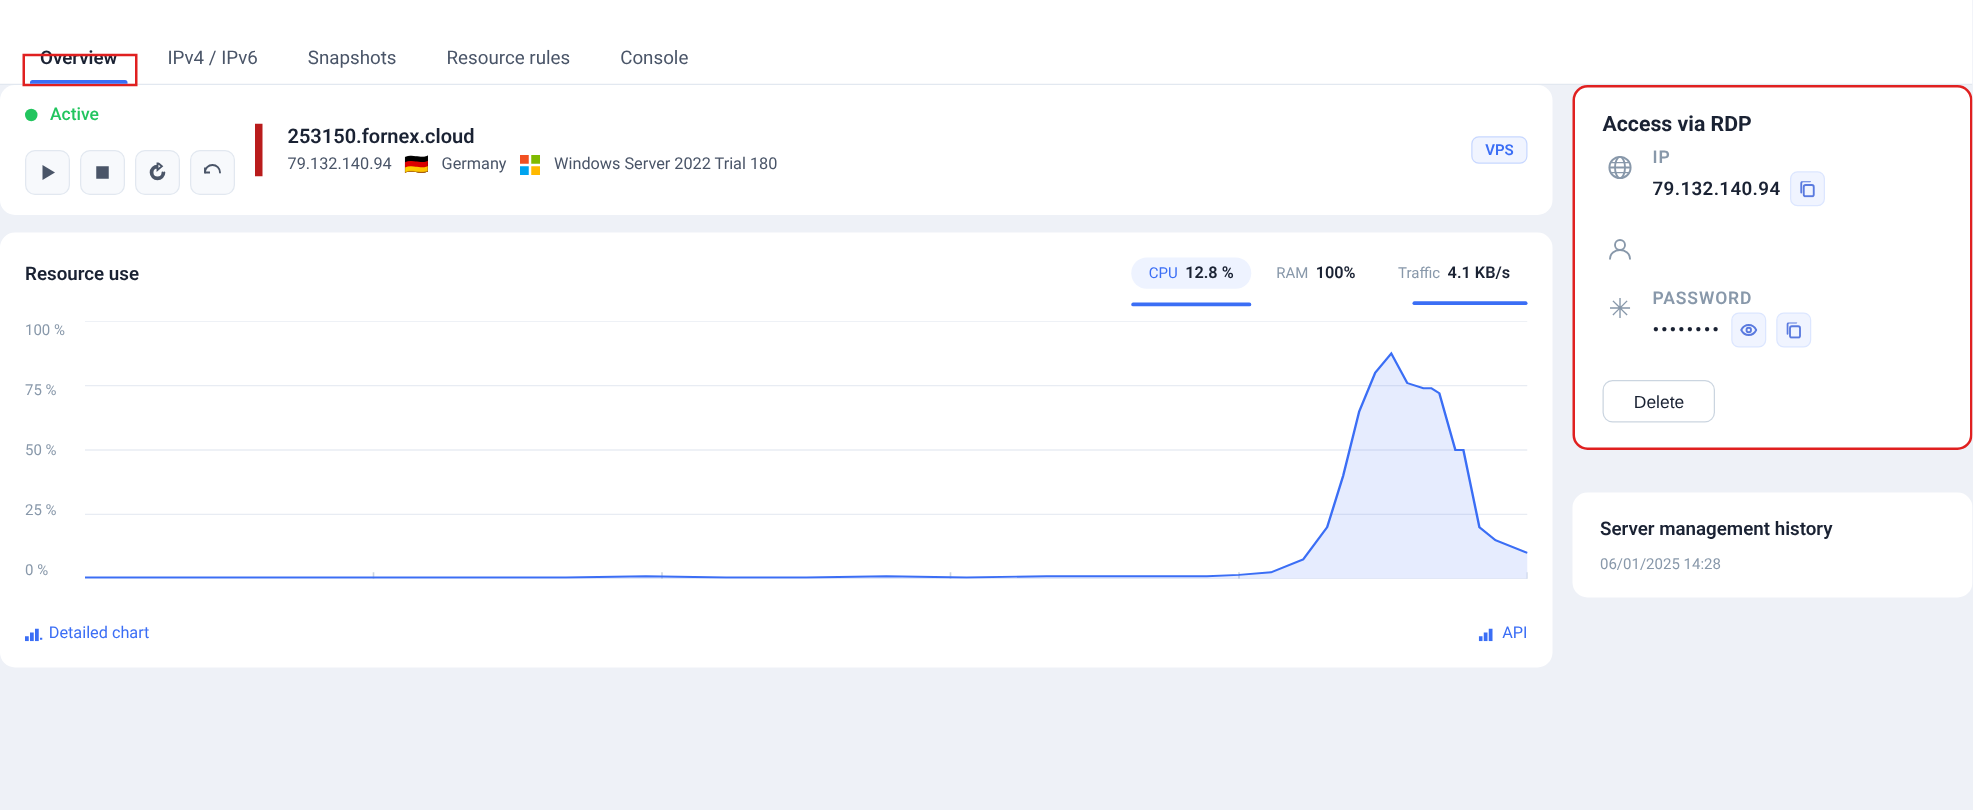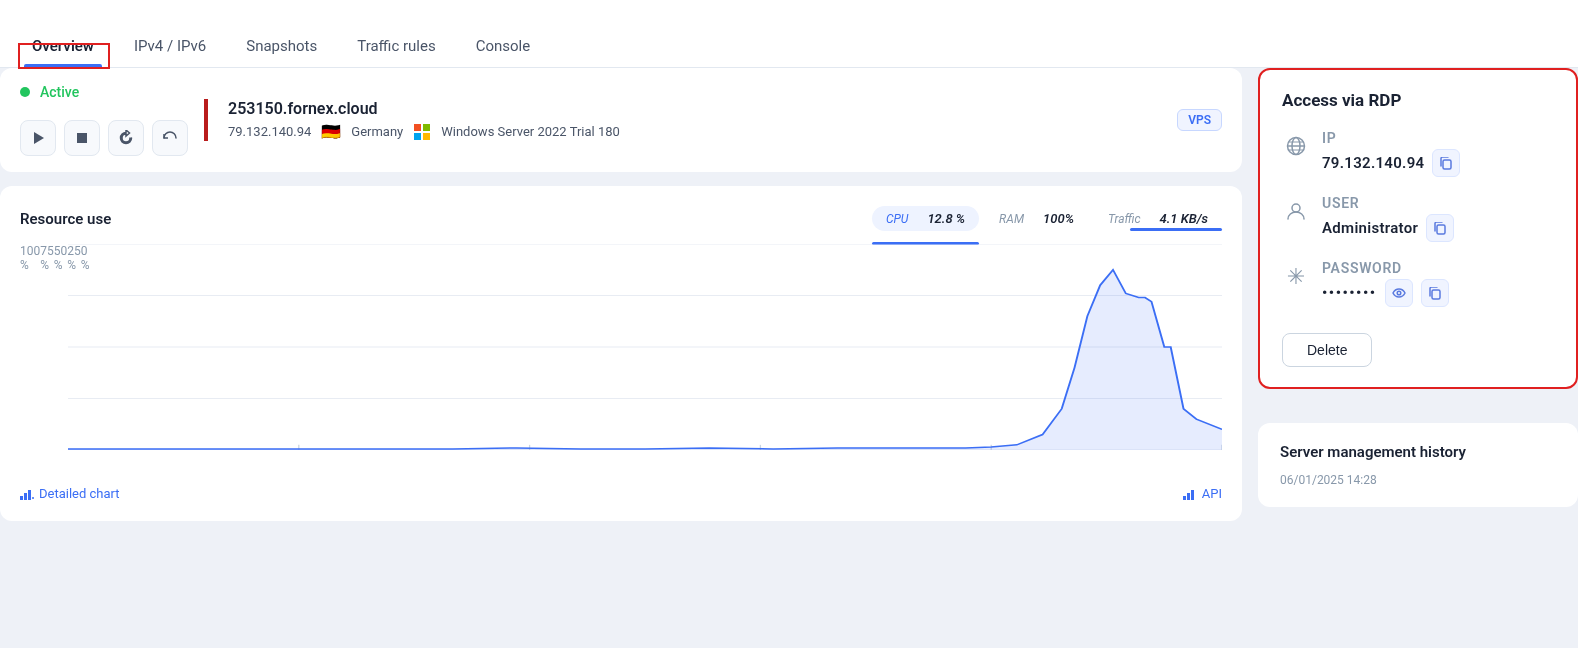--- a/index.html
+++ b/index.html
@@ -122,21 +122,21 @@
       cursor: pointer;
       display: flex;
       align-items: center;
       justify-content: center;
       color: #4a5568;
       font-size: 16px;
     }
 
     .server-info-block {
       flex: 1;
-      border-left: 4px solid #b91c1c;
+      border-left: 6px solid #b91c1c;
       padding-left: 20px;
     }
     .server-hostname {
       font-size: 16px;
       font-weight: 600;
       color: #1a2233;
       margin-bottom: 4px;
     }
     .server-meta {
       display: flex;
@@ -159,40 +159,39 @@
     
     .resource-card {
       background: #fff;
       border-radius: 12px;
       padding: 20px;
     }
     .resource-header {
       display: flex;
       align-items: center;
       justify-content: space-between;
-      margin-bottom: 3px;
+      margin-bottom: 16px;
     }
     .resource-title {
       font-size: 15px;
       font-weight: 600;
       color: #1a2233;
     }
     .metrics-tabs {
       display: flex;
       gap: 6px;
     }
     .metric-tab {
       padding: 5px 14px;
       border-radius: 20px;
       font-size: 13px;
       cursor: pointer;
       display: flex;
-      align-items: center;
-      gap: 19px;
-      font-style: italic;
+      align-items: flex-start;
+      gap: 6px;
     }
     .metric-tab.active {
       background: #eef3ff;
       color: #1a2233;
     }
     .metric-tab .metric-label { color: #8898aa; font-size: 12px; }
     .metric-tab .metric-value { font-weight: 600; color: #1a2233; }
     .metric-tab.active .metric-label { color: #3b6ef5; }
 
     
@@ -200,20 +199,21 @@
       position: relative;
       height: 230px;
       margin-top: 8px;
     }
     .chart-y-labels {
       position: absolute;
       left: 0;
       top: 0;
       bottom: 24px;
       display: flex;
+      flex-direction: column;
       justify-content: space-between;
       font-size: 12px;
       color: #8898aa;
       width: 44px;
     }
     .chart-canvas {
       position: absolute;
       left: 48px;
       top: 0;
       right: 0;
@@ -246,21 +246,21 @@
     .rdp-card {
       background: #fff;
       border-radius: 12px;
       padding: 20px 22px;
       border: 2px solid #e02020;
     }
     .rdp-title {
       font-size: 17px;
       font-weight: 700;
       color: #1a2233;
-      margin-bottom: 20px;
+      margin-bottom: 8px;
     }
     .rdp-field {
       display: flex;
       align-items: flex-start;
       gap: 12px;
       margin-bottom: 18px;
     }
     .rdp-field-icon {
       width: 28px;
       height: 28px;
@@ -366,21 +366,21 @@
       <span>Overview</span>
       <div class="tab-active-box"></div>
     </div>
     <div class="tab-item">
       <span>IPv4 / IPv6</span>
     </div>
     <div class="tab-item">
       <span>Snapshots</span>
     </div>
     <div class="tab-item">
-      <span>Traffic rules</span>
+      <span>Resource rules</span>
     </div>
     <div class="tab-item">
       <span>Console</span>
     </div>
   </div>
 
   <div class="main-content">
 
     <div class="left-panel">
 
@@ -546,32 +546,20 @@
         </div>
 
         
         <div class="rdp-field">
           <div class="rdp-field-icon">
             <svg width="20" height="20" viewBox="0 0 20 20" fill="none">
               <circle cx="10" cy="7" r="4" stroke="#8898aa" stroke-width="1.5"></circle>
               <path d="M2 18c0-4 3.6-7 8-7s8 3 8 7" stroke="#8898aa" stroke-width="1.5" stroke-linecap="round"></path>
             </svg>
           </div>
-          <div class="rdp-field-content">
-            <div class="rdp-field-label">USER</div>
-            <div class="rdp-field-row">
-              <span class="rdp-field-value">Administrator</span>
-              <button class="copy-btn" title="Copy User">
-                <svg width="12" height="13" viewBox="0 0 12 13" fill="none">
-                  <rect x="3" y="3" width="8" height="9" rx="1.5" stroke="#5a7adf" stroke-width="1.5"></rect>
-                  <path d="M1 9V1.5A1.5 1.5 0 0 1 2.5 0H8" stroke="#5a7adf" stroke-width="1.5" stroke-linecap="round"></path>
-                </svg>
-              </button>
-            </div>
-          </div>
         </div>
 
         
         <div class="rdp-field">
           <div class="rdp-field-icon" style="font-size:22px; color:#8898aa;">✳</div>
           <div class="rdp-field-content">
             <div class="rdp-field-label">PASSWORD</div>
             <div class="rdp-field-row">
               <span class="rdp-field-value" style="letter-spacing:0.1em;">••••••••</span>
               <button class="eye-btn" title="Show/Hide Password">

